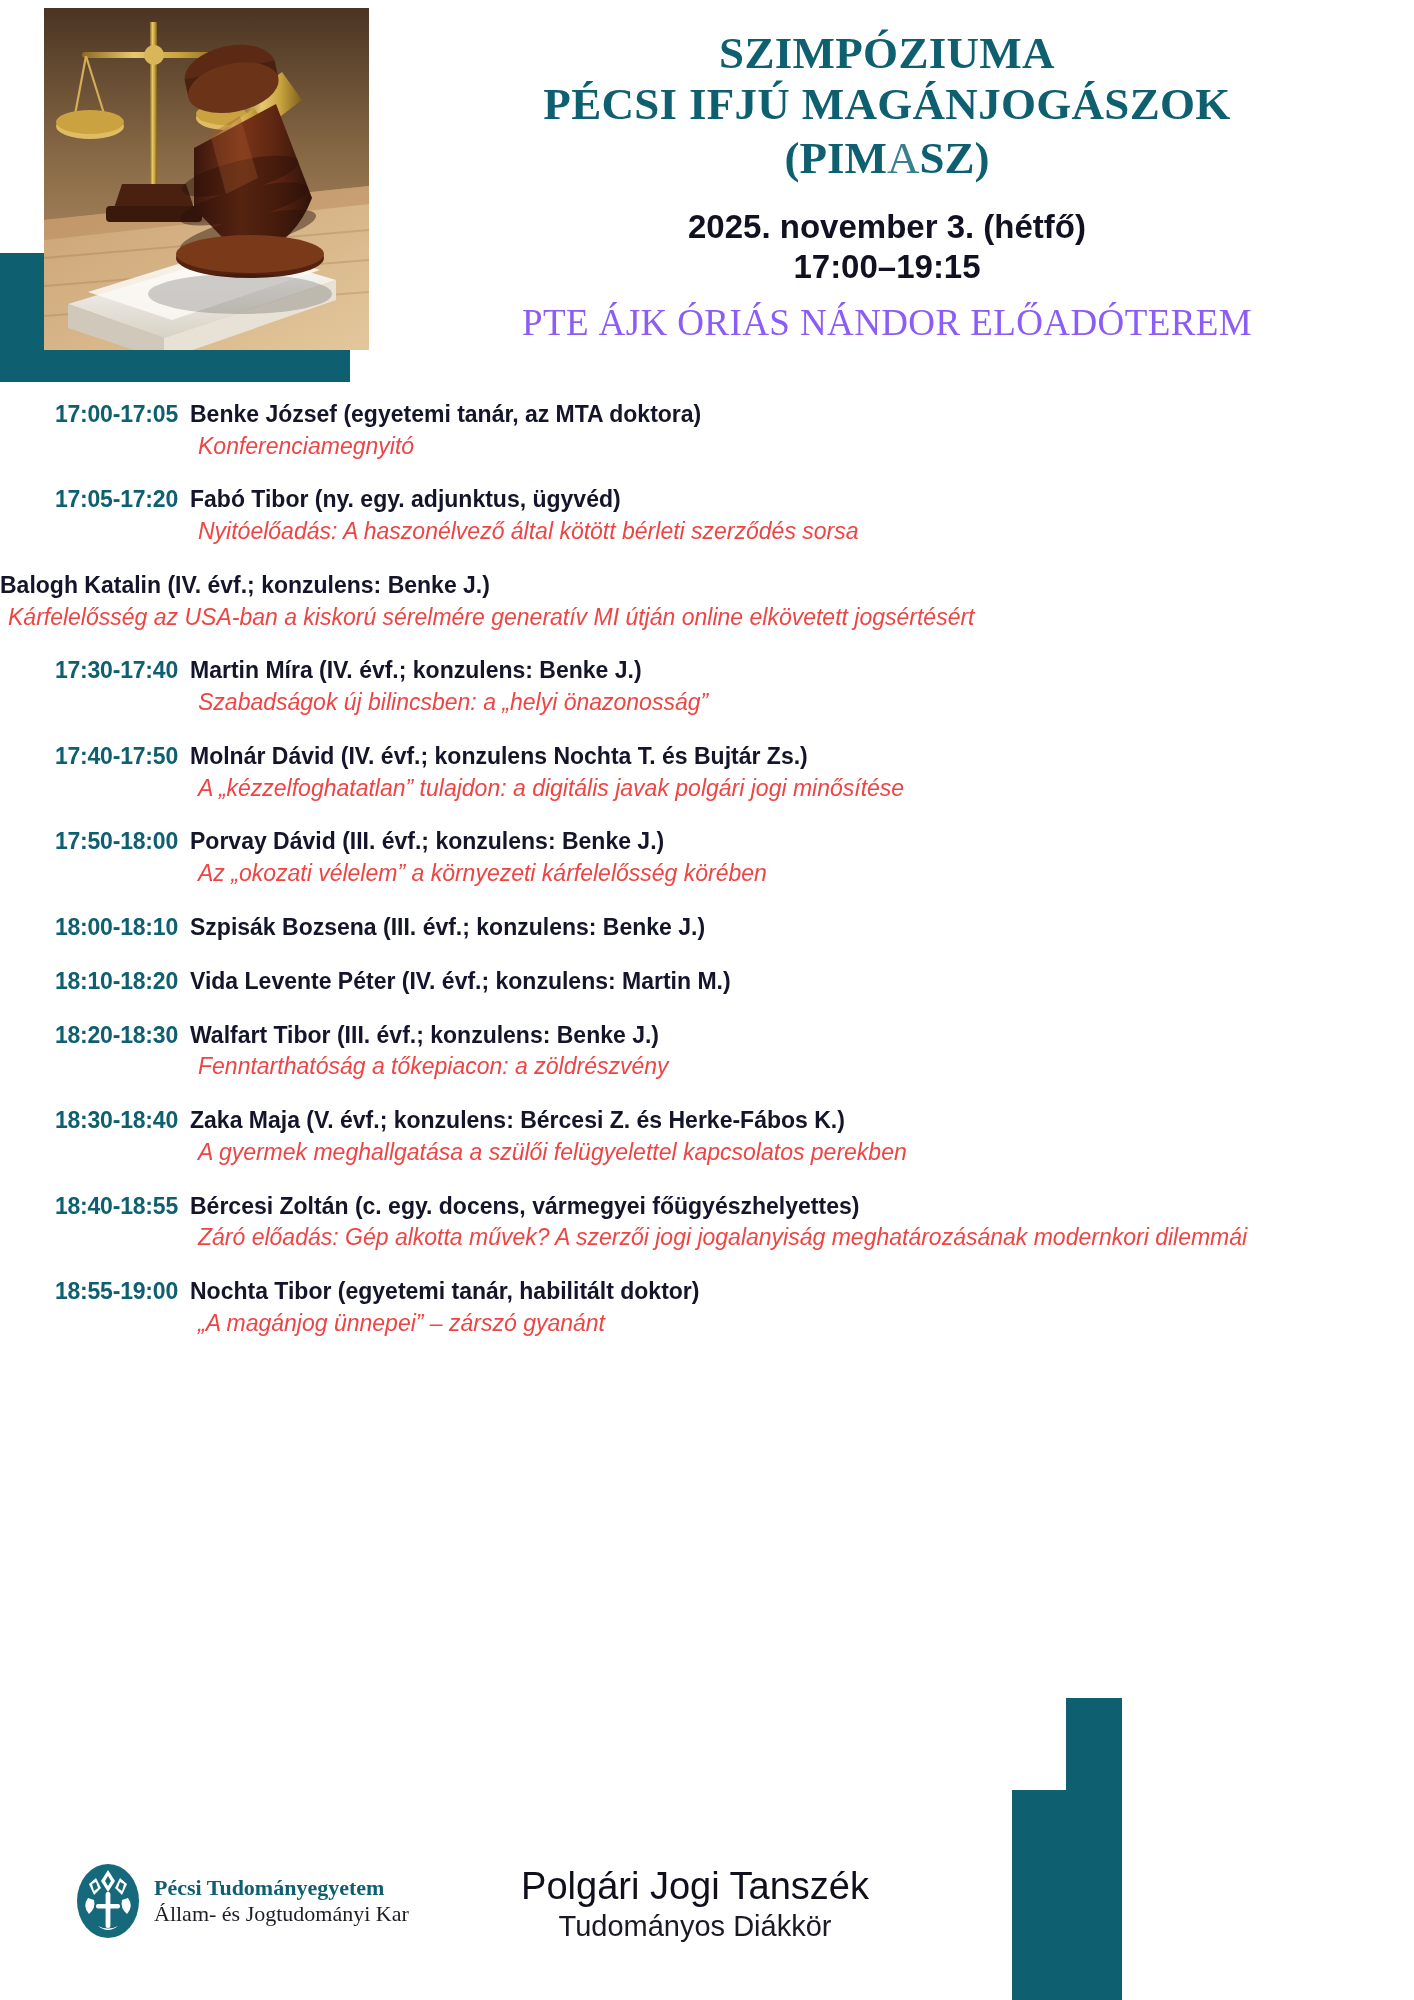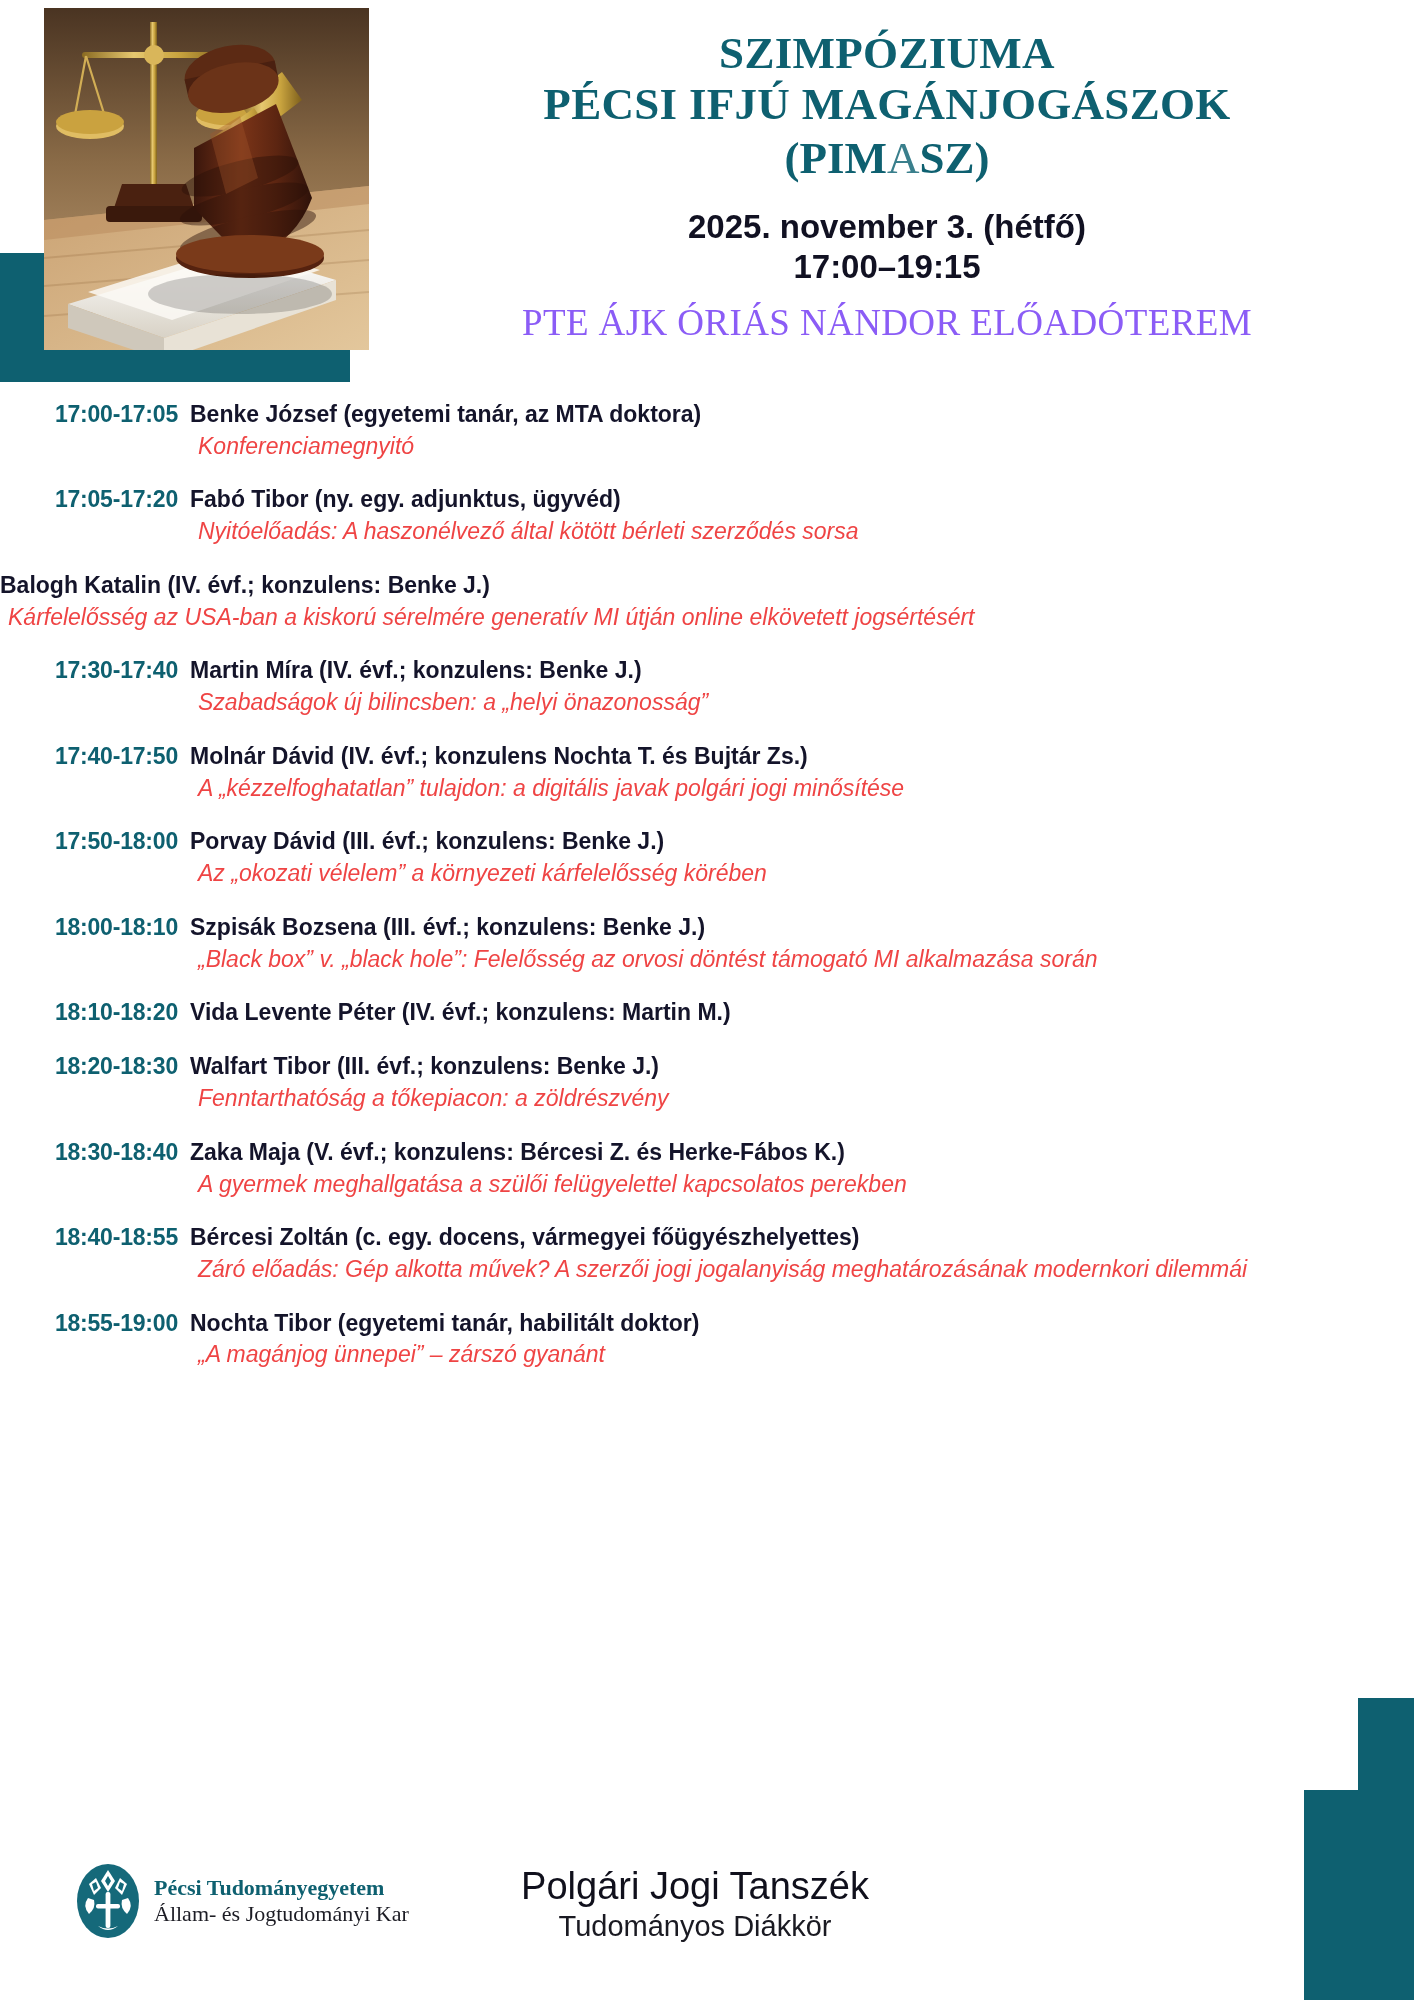--- a/index.html
+++ b/index.html
@@ -92,21 +92,21 @@
     color:#ef4444;
     font-style:italic;
     font-size:23px;
     line-height:1.33;
     padding-left:8px;
     margin-top:1px;
   }
 
   
   .footer {
-    position:absolute; left:0; bottom:0; width:1414px; height:160px;
+    position:absolute; left:0; bottom:0; width:1122px; height:160px;
   }
   .pte-logo-wrap {
     position:absolute; left:76px; top:22px;
     display:flex; align-items:center; gap:14px;
   }
   .pte-mark { width:64px; height:78px; flex:0 0 auto; }
   .pte-text { line-height:1.18; }
   .pte-line1 {
     color:#0e6070;
     font-family:"Liberation Serif", serif;
@@ -305,21 +305,20 @@
       <div class="entry-time">17:50-18:00</div>
       <div class="entry-body">
         <div class="entry-speaker">Porvay Dávid (III. évf.; konzulens: Benke J.)</div>
         <div class="entry-topic">Az „okozati vélelem” a környezeti kárfelelősség körében</div>
       </div>
     </div>
     <div class="entry">
       <div class="entry-time">18:00-18:10</div>
       <div class="entry-body">
         <div class="entry-speaker">Szpisák Bozsena (III. évf.; konzulens: Benke J.)</div>
-        <div class="entry-topic">„Black box” v. „black hole”: Felelősség az orvosi döntést támogató MI alkalmazása során</div>
       </div>
     </div>
     <div class="entry">
       <div class="entry-time">18:10-18:20</div>
       <div class="entry-body">
         <div class="entry-speaker">Vida Levente Péter (IV. évf.; konzulens: Martin M.)</div>
       </div>
     </div>
     <div class="entry">
       <div class="entry-time">18:20-18:30</div>

